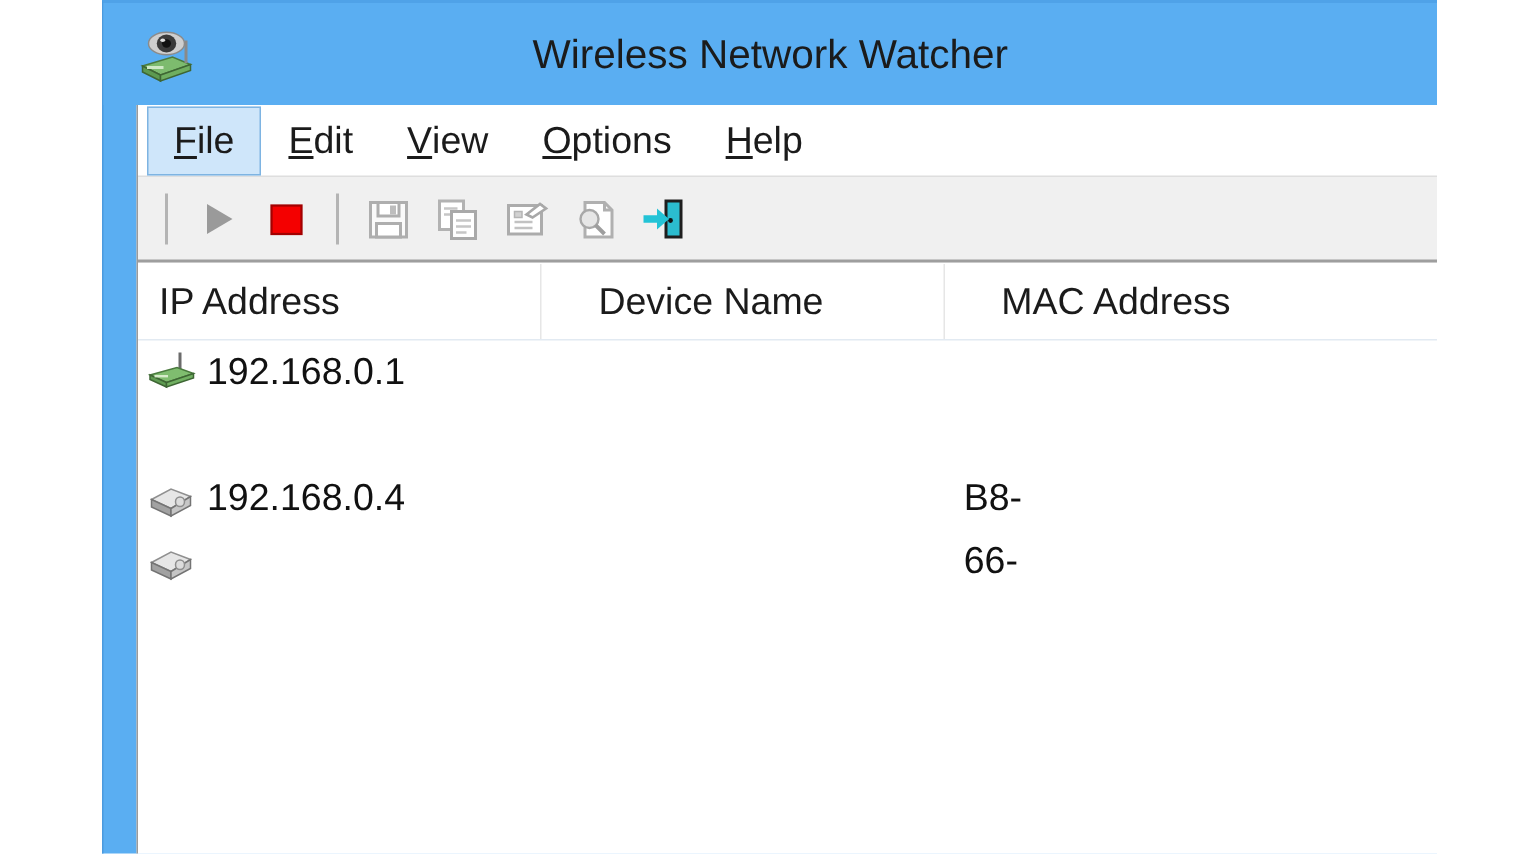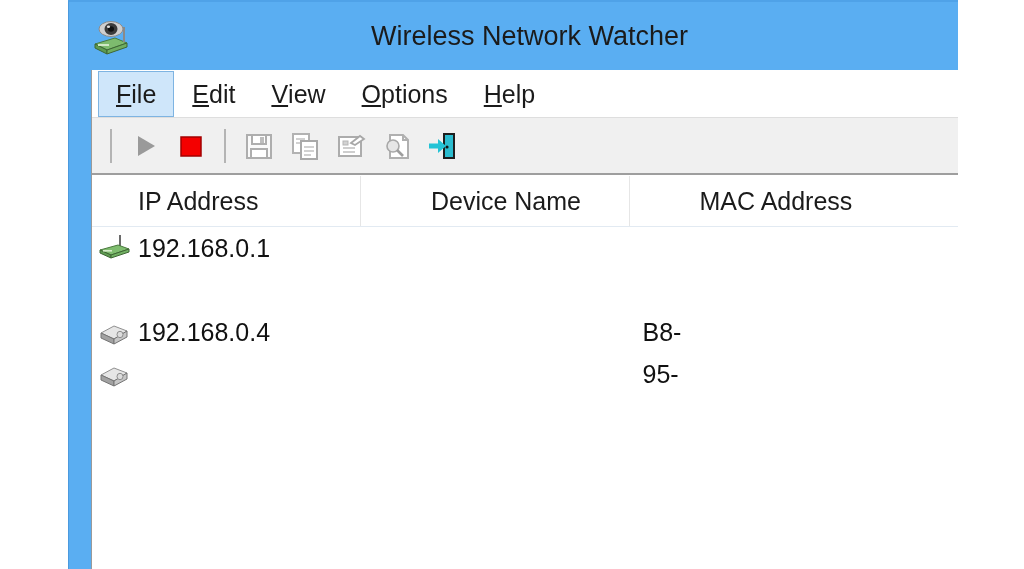--- a/index.html
+++ b/index.html
@@ -55,21 +55,20 @@
     left: 0;
     top: 0;
     width: 100%;
     height: 68px;
     line-height: 68px;
     text-align: center;
     font-size: 27px;
     color: #1b1b1b;
     font-family: "Liberation Sans", sans-serif;
     white-space: nowrap;
-    padding-left: 16px;
   }
 
   
   #client {
     position: absolute;
     left: 22px;
     top: 68px;
     right: 0;
     bottom: 0;
     background: #ffffff;
@@ -157,21 +156,21 @@
     position: relative;
     height: 50px;
     display: flex;
     align-items: center;
     font-size: 25px;
     color: #1b1b1b;
     box-sizing: border-box;
     white-space: nowrap;
     cursor: default;
   }
-  .col-head .lbl { padding-left: 14px; margin-left: 32px; }
+  .col-head .lbl { padding-left: 14px; }
   .col-head + .col-head { border-left: 1px solid #e6e6e6; padding-left: 24px; }
   .col-ip   { width: 330px; }
   .col-name { width: 325px; }
   .col-mac  { width: 400px; align-items: center; }
 
   .row {
     position: relative;
     height: 42px;
     display: flex;
     align-items: center;
@@ -400,19 +399,19 @@
             <span class="row-icon">
               <svg width="34" height="28" viewBox="0 0 34 28">
                 <path d="M3 15 L16 8 L29 13 L16 21 Z" fill="#e6e6e6" stroke="#909090" stroke-width="1"></path>
                 <path d="M3 15 L3 20 L16 26 L16 21 Z" fill="#a2a2a2" stroke="#747474" stroke-width="1"></path>
                 <path d="M16 21 L16 26 L29 19 L29 13 Z" fill="#c6c6c6" stroke="#747474" stroke-width="1"></path>
                 <ellipse cx="22" cy="16.5" rx="3" ry="3.2" fill="#dcdcdc" stroke="#8e8e8e" stroke-width="1"></ellipse>
               </svg>
             </span>
           </div>
           <div class="cell cell-name"></div>
-          <div class="cell cell-mac">95-</div>
+          <div class="cell cell-mac">66-</div>
         </div>
 
       </div>
     </div>
   </div>
 </div>
 
 </body></html>

